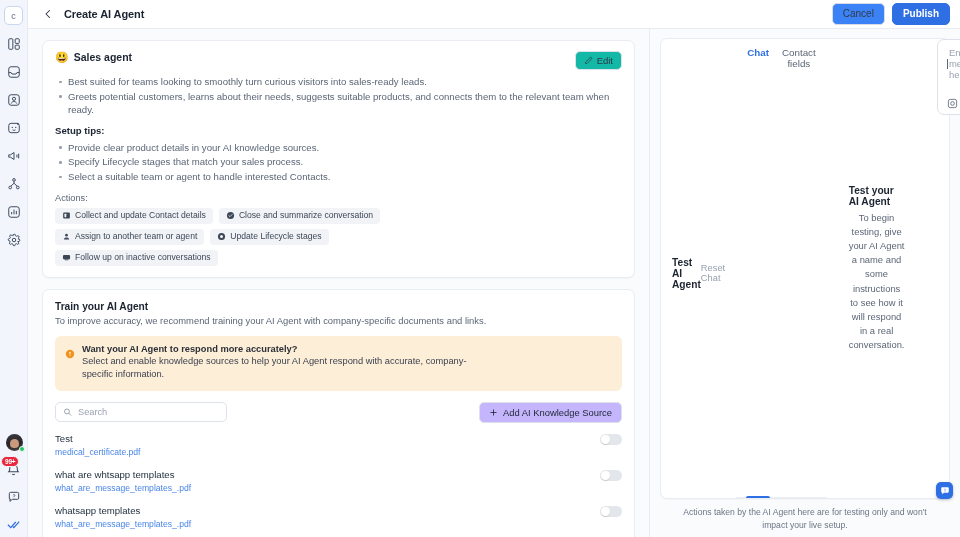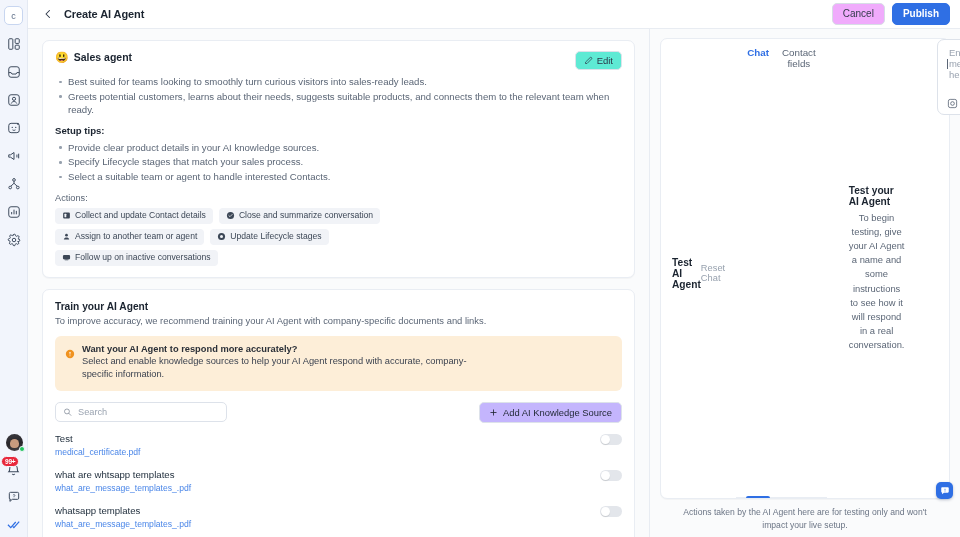--- a/index.html
+++ b/index.html
@@ -70,21 +70,21 @@
     display: flex; align-items: center;
     padding: 0 10px 0 12px;
   }
   .back-btn { width: 16px; height: 16px; display: flex; align-items: center; justify-content: center; color: #2b3648; cursor: pointer; }
   .page-title { font-size: 11px; font-weight: 700; color: #1b2430; margin-left: 8px; letter-spacing: -0.1px; }
   .topbar-spacer { flex: 1; }
   .btn {
     font-family: inherit; font-size: 10px; border-radius: 5px;
     padding: 4px 10px; cursor: pointer; line-height: 1.2;
   }
-  .btn-cancel { background: #f0abfc; border: 1px solid #d7dde6; color: #303a48; font-weight: 400; text-align: right; }
+  .btn-cancel { background: #3b82f6; border: 1px solid #d7dde6; color: #303a48; font-weight: 400; text-align: right; }
   .btn-publish { background: #2f6fe4; border: 1px solid #2f6fe4; color: #fff; font-weight: 600; margin-left: 7px; }
 
   .body-split { flex: 1; display: flex; min-height: 0; }
 
   
   .content {
     flex: 1 1 auto; min-width: 0;
     background: #fafbfc;
     padding: 11px 14px 0 14px;
     overflow: hidden;
@@ -95,21 +95,21 @@
     background: #fff; border: 1px solid #e9edf3; border-radius: 7px;
     box-shadow: 0 1px 1px rgba(17,26,46,.03);
   }
   .card-agent { padding: 10px 12px 11px 12px; }
   .agent-head { display: flex; align-items: flex-start; }
   .agent-title-row { display: flex; align-items: center; gap: 5px; flex: 1; }
   .emoji { font-size: 11px; line-height: 1; }
   .agent-title { font-size: 10.5px; font-weight: 700; color: #1b2430; }
   .edit-btn {
     display: inline-flex; align-items: center; gap: 4px;
-    border: 1px solid #dde2ea; background: #5eead4; border-radius: 5px;
+    border: 1px solid #dde2ea; background: #14b8a6; border-radius: 5px;
     font-size: 9.5px; color: #2b3648; padding: 3px 8px; cursor: pointer;
     font-family: inherit;
     justify-content: space-between;
   }
   ul.bullets { list-style: none; margin: 5px 0 0 0; padding: 0; }
   ul.bullets li {
     position: relative; padding-left: 13px;
     font-size: 9.6px; line-height: 1.42; color: #5b6676; margin-bottom: 1px;
   }
   ul.bullets li::before {

